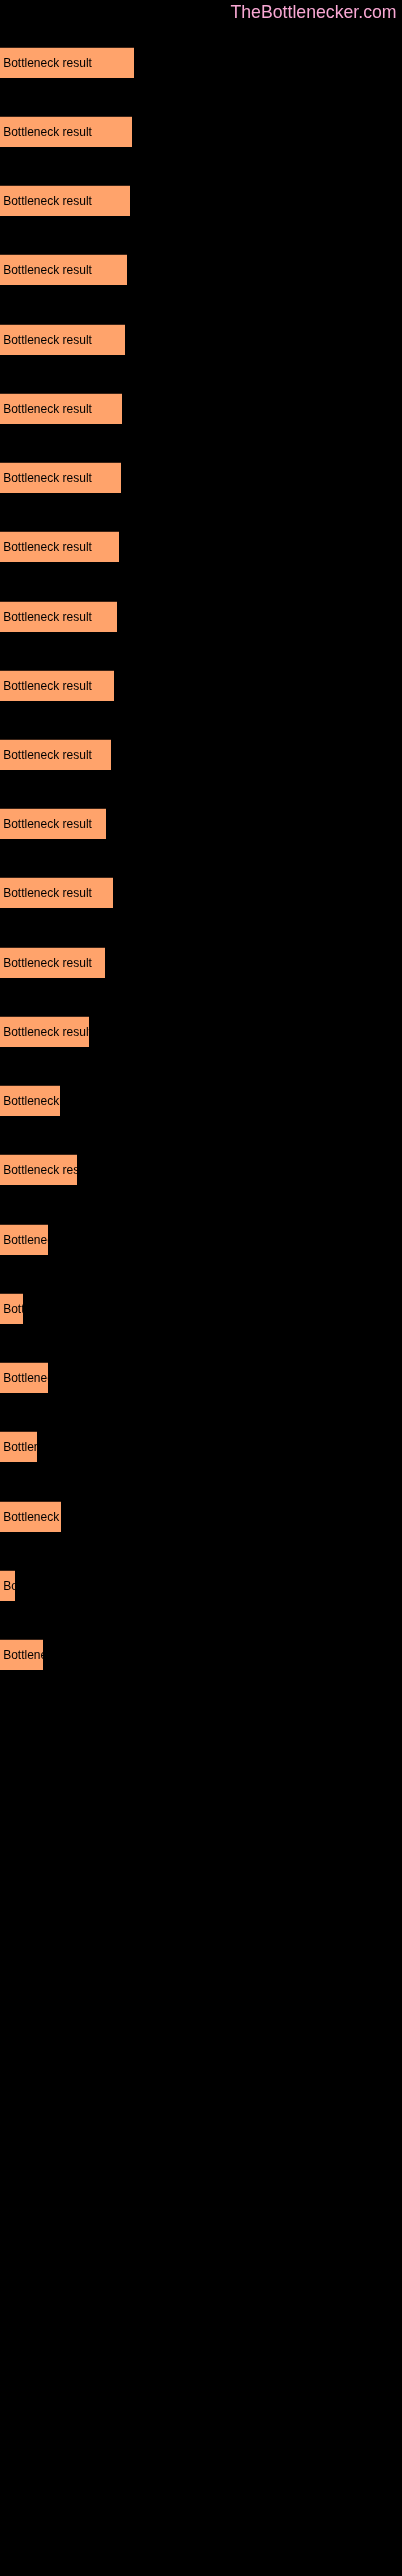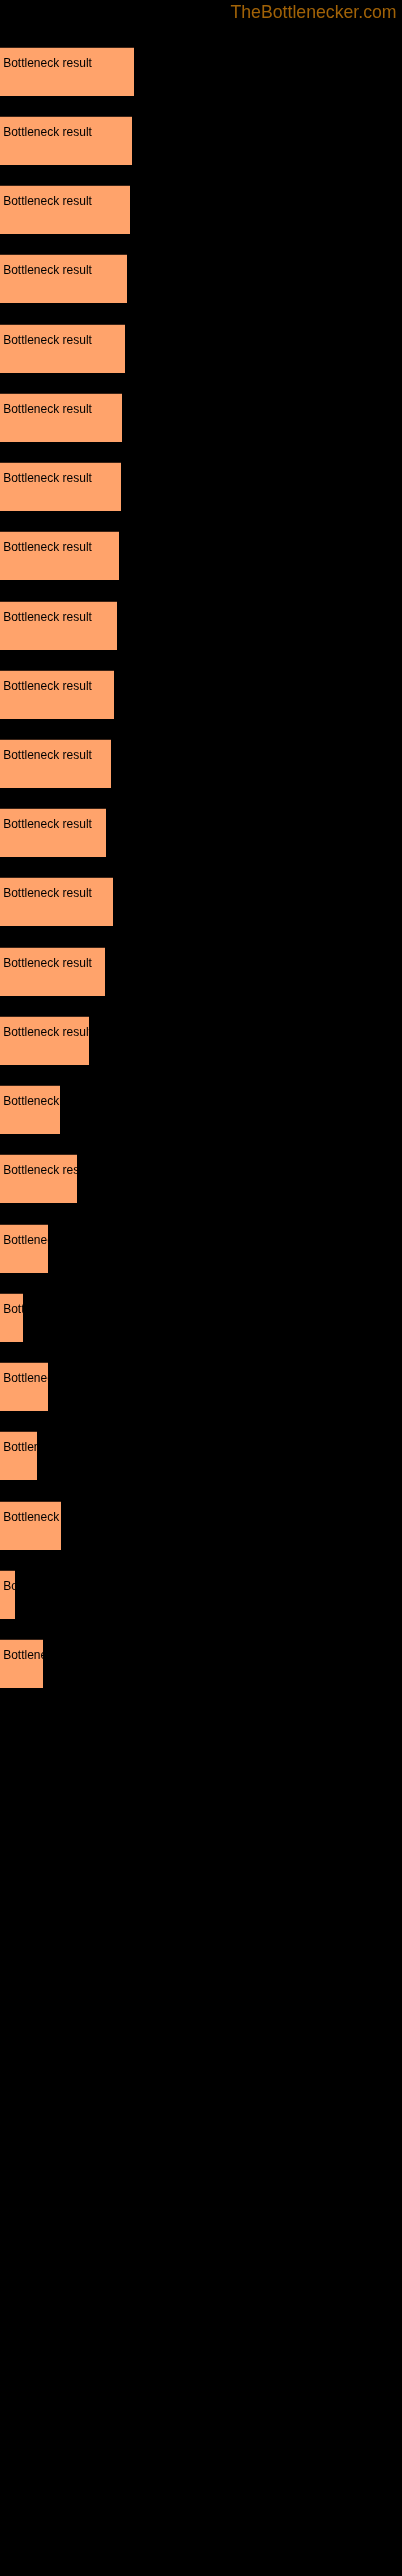--- a/index.html
+++ b/index.html
@@ -15,21 +15,21 @@
     font-family: "Liberation Sans", sans-serif;
     -webkit-font-smoothing: antialiased;
   }
 
   #watermark {
     position: absolute;
     right: 6.4px;
     top: 1.6px;
     font-size: 17.7px;
     line-height: 21px;
-    color: #a16207;
+    color: #f9a8d4;
     letter-spacing: 0px;
     white-space: nowrap;
     font-family: "Liberation Sans", sans-serif;
   }
 
   #chart {
     position: absolute;
     left: 0;
     top: 0;
     width: 403px;
@@ -39,21 +39,21 @@
   .bar-row {
     position: absolute;
     left: 0;
     height: 31px;
   }
 
   .bar {
     position: absolute;
     left: 0;
     top: 0;
-    height: 49px;
+    height: 31px;
     box-sizing: border-box;
     background: #ffa36b;
     border-top: 1.6px solid #3a2316;
     overflow: hidden;
     white-space: nowrap;
   }
 
   .bar-label {
     position: absolute;
     left: 3.2px;

